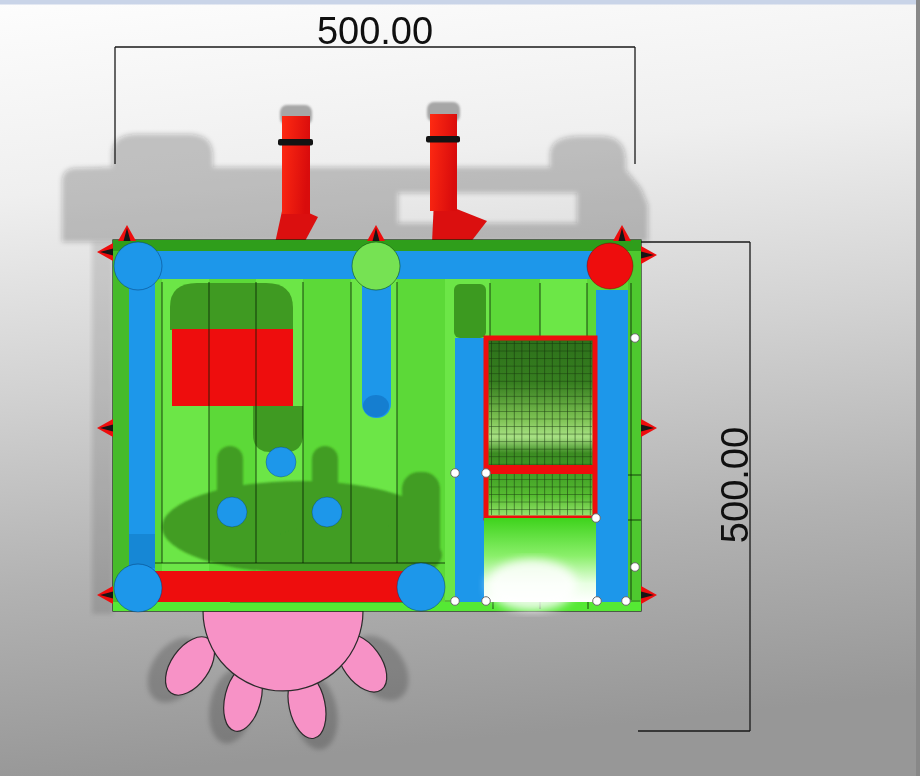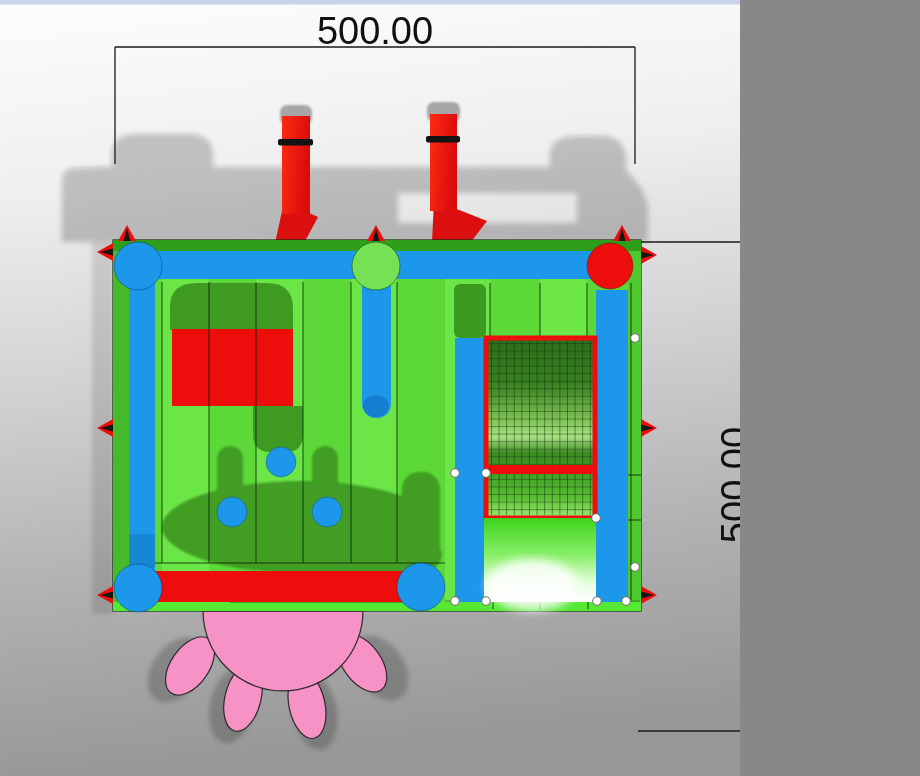--- a/index.html
+++ b/index.html
@@ -1,16 +1,16 @@
 <!DOCTYPE html>
 <html style="--bg_top: #fdfdfd; --bg_bottom: #979797; --top_bar: #c9d4e8; --dim_line: #1a1a1a; --floor_green: #5cd938; --floor_light: #6fe94a; --edge_green: #2f9e1b; --side_green: #46bb2a; --bottom_green: #55e934; --shadow_green: #3f9a22; --tube_blue: #1d97ea; --accent_red: #ee0d0d; --knob_green: #76e253; --mesh_dark: #2c701a; --mesh_light: #a8e184; --slide_green: #3ed31c; --flower_pink: #f792c6; --handle_white: #ffffff;"><head>
 <meta charset="utf-8">
 <style>
   html,body{margin:0;padding:0;background:#888;}
-  .viewport{position:relative;width:740px;height:776px;overflow:hidden;
+  .viewport{position:relative;width:916px;height:776px;overflow:hidden;
     font-family:"Liberation Sans",sans-serif;}
   svg{display:block;}
   .dim-text{font-family:"Liberation Sans",sans-serif;font-size:38px;fill:#101010;}
   .dim-line{stroke:var(--dim_line);stroke-width:1.3;fill:none;}
   .seam{stroke:rgba(8,30,4,.8);stroke-width:1;fill:none;}
   .fill-floor{fill:var(--floor_green);}
   .fill-floor-light{fill:var(--floor_light);}
   .fill-edge{fill:var(--edge_green);}
   .fill-shadowgreen{fill:var(--shadow_green);}
   .fill-tube{fill:var(--tube_blue);}

